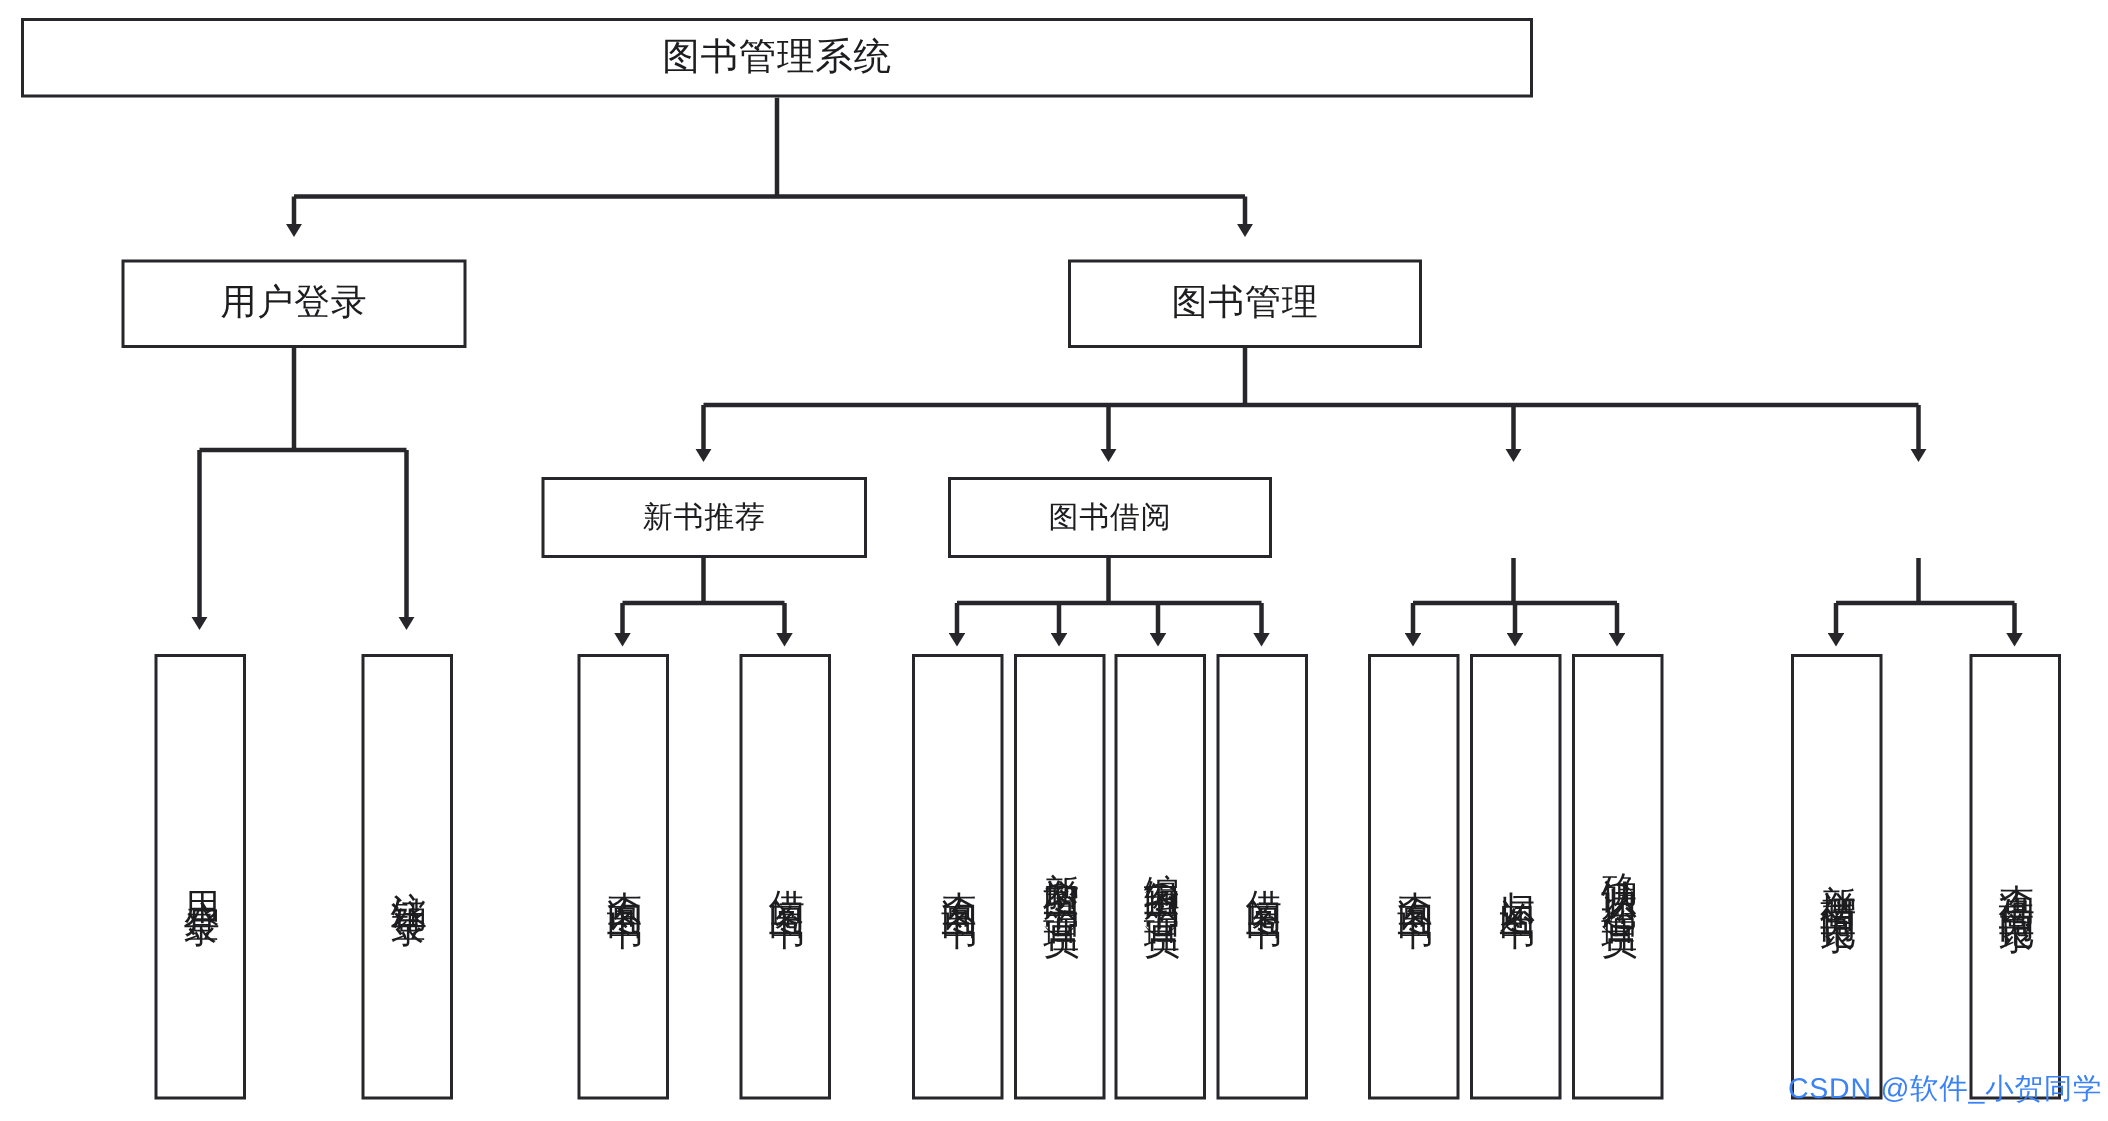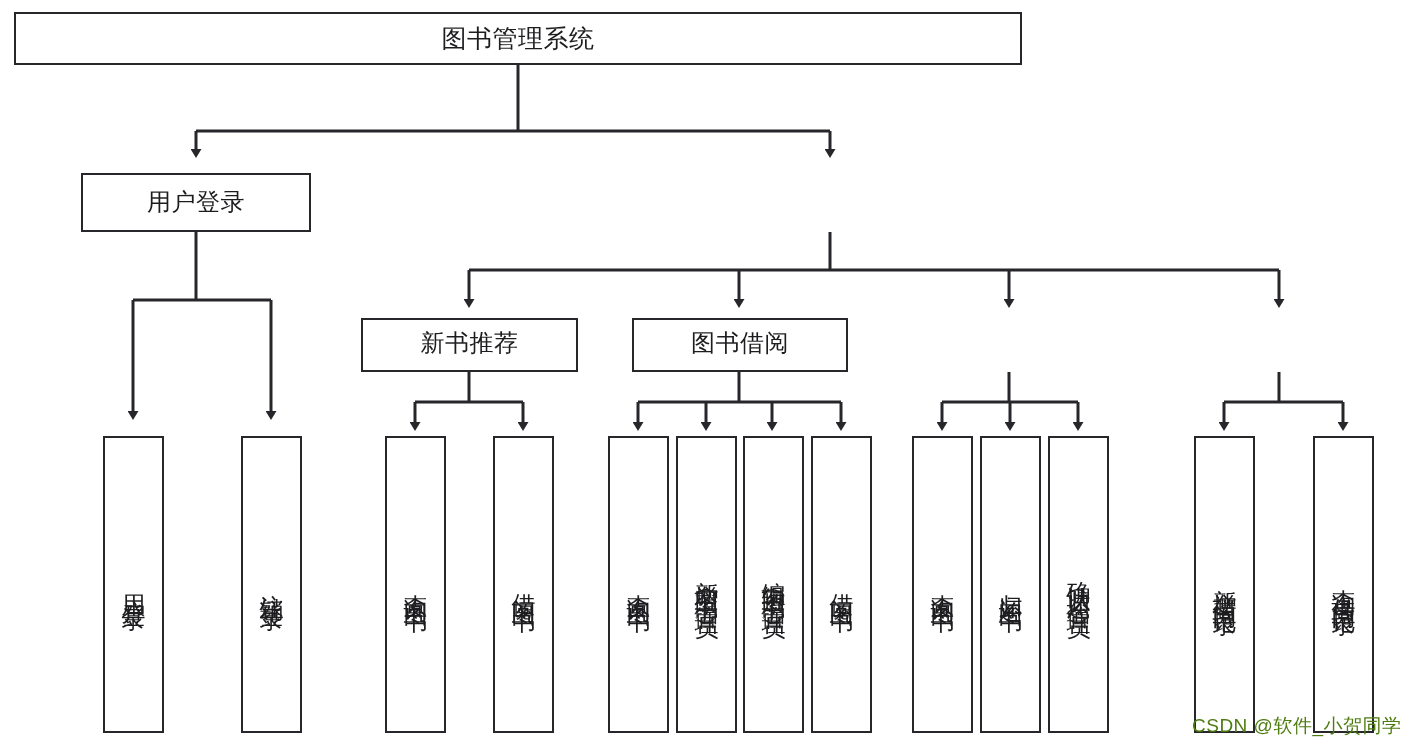--- a/index.html
+++ b/index.html
@@ -38,34 +38,34 @@
   .node-label {
     color: #1d1d20;
     font-family: "Liberation Sans", "DejaVu Sans", sans-serif;
     line-height: 1.02;
     text-align: center;
     white-space: nowrap;
     letter-spacing: 0.5px;
   }
   .lvl-root .node-label { font-size: 25px; }
   .lvl-2 .node-label   { font-size: 24px; }
-  .lvl-3 .node-label   { font-size: 24px; font-family: Liberation Mono, monospace; }
+  .lvl-3 .node-label   { font-size: 20px; }
 
   
   .leaf .node-label {
     writing-mode: vertical-rl;
     text-orientation: upright;
     font-size: 24px;
     letter-spacing: 5px;
     line-height: 1;
     -webkit-text-orientation: upright;
   }
   .watermark {
     position: absolute;
-    color: #4d7c0f;
+    color: #3b82f6;
     font-size: 19px;
     font-family: "Liberation Sans", "DejaVu Sans", sans-serif;
     white-space: nowrap;
     letter-spacing: 0.5px;
     pointer-events: none;
   }
 </style>
 </head>
 <body>
 
@@ -122,20 +122,23 @@
   </svg>
 
   <div class="node-box lvl-root" style="left:14px; top:12px; width:1008px; height:53px;">
     <span class="node-label">图书管理系统</span>
   </div>
 
   <div class="node-box lvl-2" style="left:81px; top:173px; width:230px; height:59px;">
     <span class="node-label">用户登录</span>
   </div>
 
+  <div class="node-box lvl-2" style="left:712px; top:173px; width:236px; height:59px;">
+    <span class="node-label">图书管理</span>
+  </div>
 
   <div class="node-box lvl-3" style="left:361px; top:318px; width:217px; height:54px;">
     <span class="node-label">新书推荐</span>
   </div>
 
   <div class="node-box lvl-3" style="left:632px; top:318px; width:216px; height:54px;">
     <span class="node-label">图书借阅</span>
   </div>
 
 

